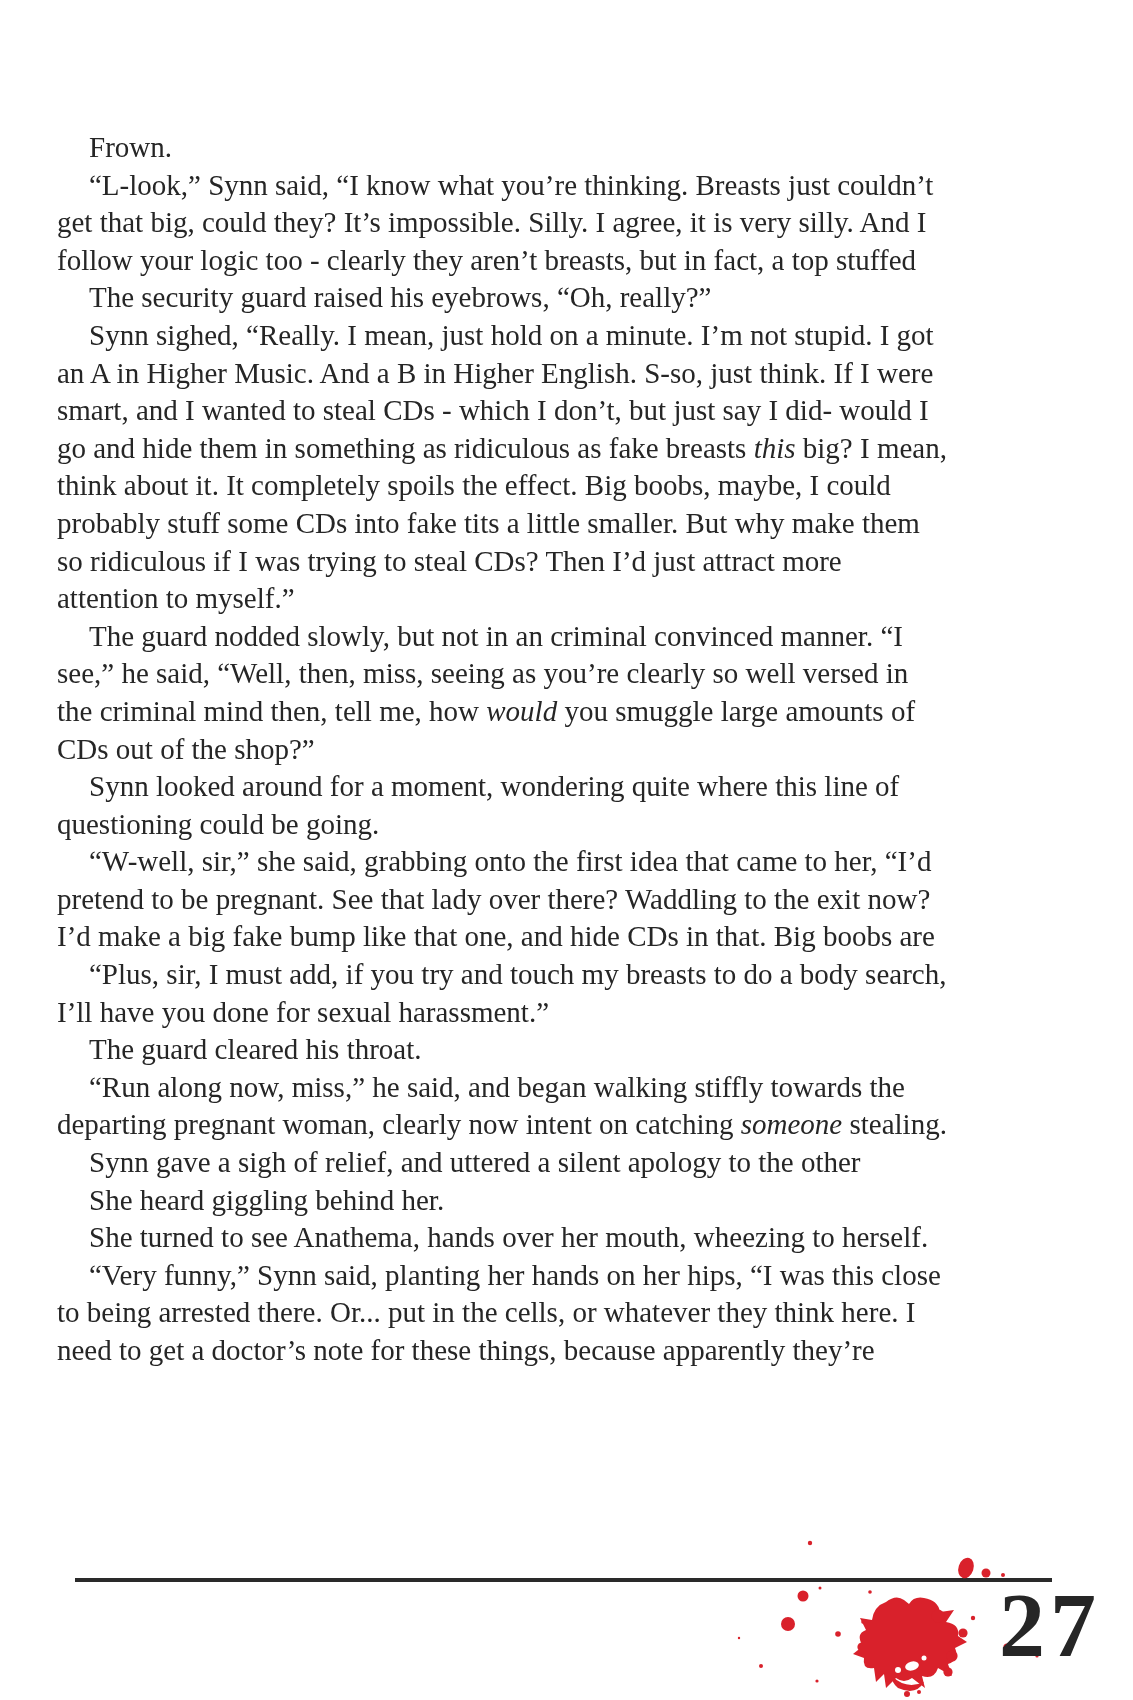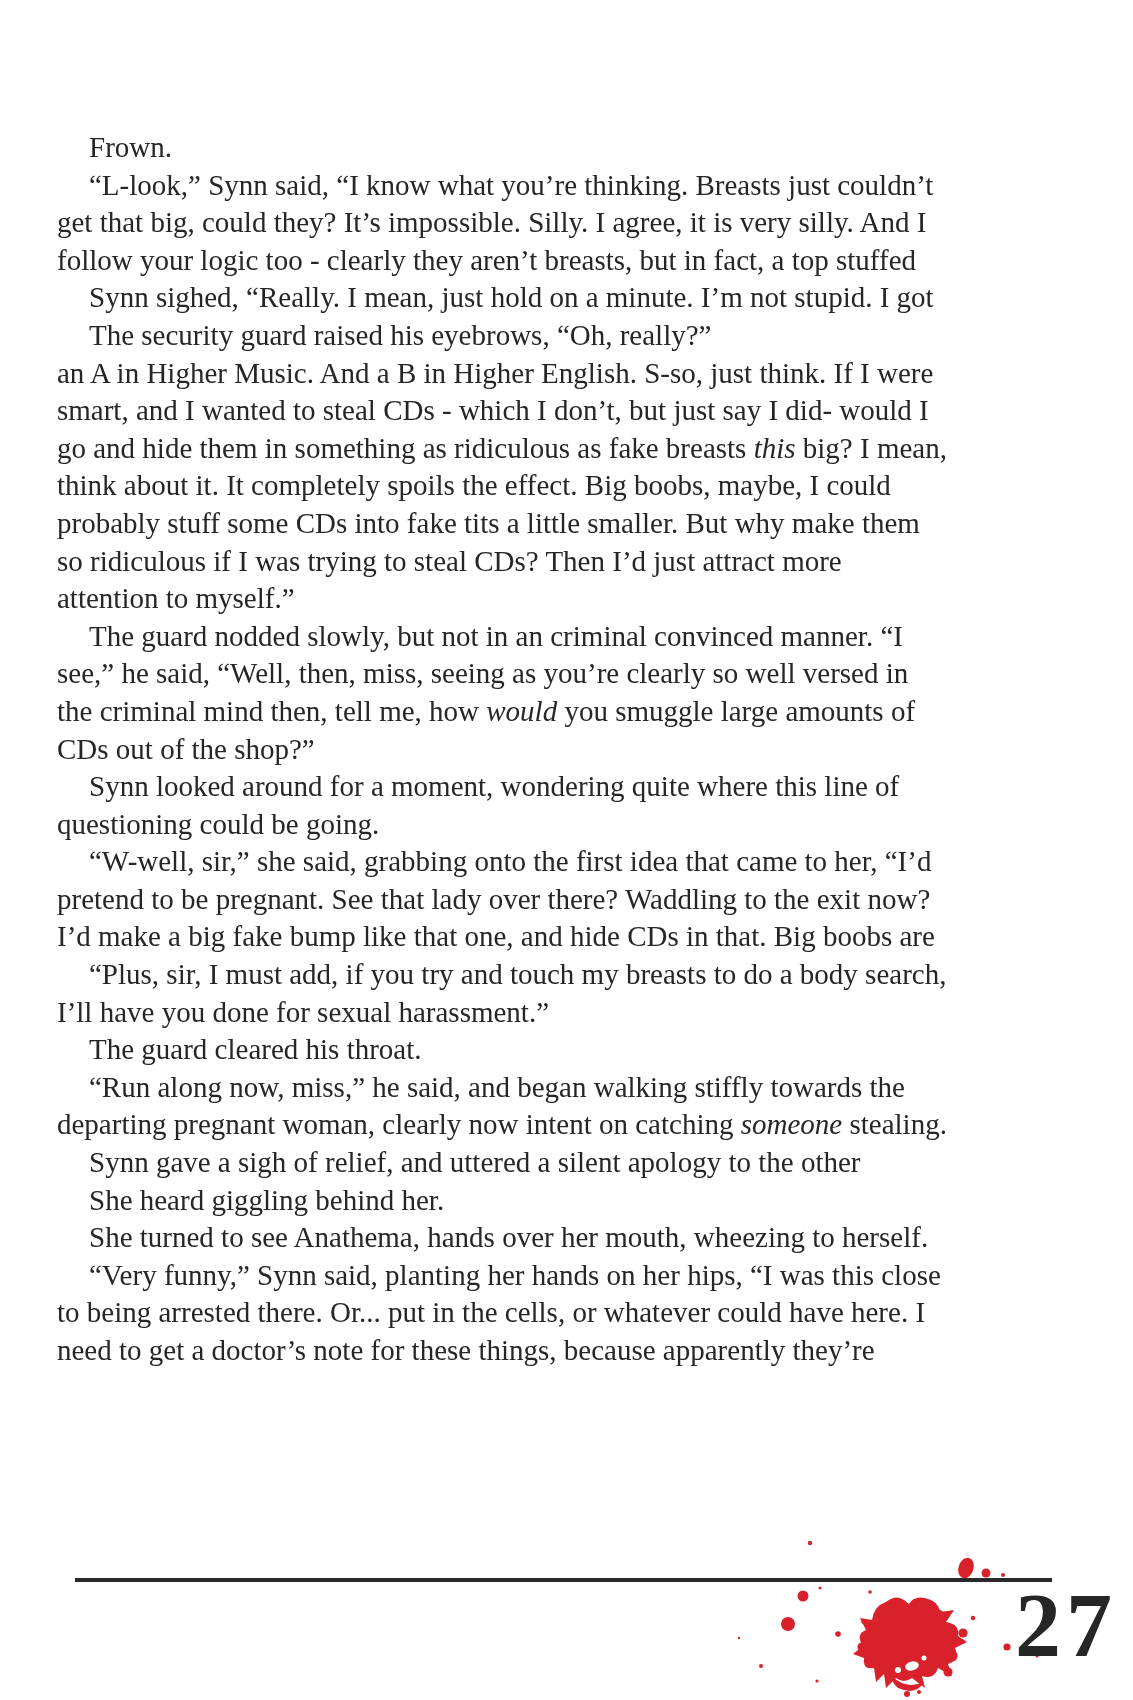--- a/index.html
+++ b/index.html
@@ -23,21 +23,21 @@
   .line.indent{padding-left:32px;}
   .line .it{font-style:italic;}
   .footer-rule{
     position:absolute;
     left:75px;top:1578px;
     width:977px;height:4px;
     background:var(--rule,#2a2a2a);
   }
   .page-number{
     position:absolute;
-    top:1579px;right:16px;
+    top:1579px;right:32px;
     font-size:92px;line-height:1;
     font-weight:bold;
     letter-spacing:5px;
     color:var(--ink,#2b2b2b);
   }
   .splat{
     position:absolute;
     left:700px;top:1530px;
     width:360px;height:175px;
   }
@@ -47,22 +47,22 @@
 </head>
 <body>
 
 <div class="sheet">
 
   <div class="text-block" id="text-block">
       <div class="line indent"><span>Frown.</span></div>
       <div class="line indent"><span>“L-look,” Synn said, “I know what you’re thinking. Breasts just couldn’t</span></div>
       <div class="line"><span>get that big, could they? It’s impossible. Silly. I agree, it is very silly. And I</span></div>
       <div class="line"><span>follow your logic too - clearly they aren’t breasts, but in fact, a top stuffed</span></div>
+      <div class="line indent"><span>The security guard raised his eyebrows, “Oh, really?”</span></div>
       <div class="line indent"><span>Synn sighed, “Really. I mean, just hold on a minute. I’m not stupid. I got</span></div>
-      <div class="line indent"><span>The security guard raised his eyebrows, “Oh, really?”</span></div>
       <div class="line"><span>an A in Higher Music. And a B in Higher English. S-so, just think. If I were</span></div>
       <div class="line"><span>smart, and I wanted to steal CDs - which I don’t, but just say I did- would I</span></div>
       <div class="line"><span>go and hide them in something as ridiculous as fake breasts </span><span class="it">this</span><span> big? I mean,</span></div>
       <div class="line"><span>think about it. It completely spoils the effect. Big boobs, maybe, I could</span></div>
       <div class="line"><span>probably stuff some CDs into fake tits a little smaller. But why make them</span></div>
       <div class="line"><span>so ridiculous if I was trying to steal CDs? Then I’d just attract more</span></div>
       <div class="line"><span>attention to myself.”</span></div>
       <div class="line indent"><span>The guard nodded slowly, but not in an criminal convinced manner. “I</span></div>
       <div class="line"><span>see,” he said, “Well, then, miss, seeing as you’re clearly so well versed in</span></div>
       <div class="line"><span>the criminal mind then, tell me, how </span><span class="it">would</span><span> you smuggle large amounts of</span></div>
@@ -74,21 +74,21 @@
       <div class="line"><span>I’d make a big fake bump like that one, and hide CDs in that. Big boobs are</span></div>
       <div class="line indent"><span>“Plus, sir, I must add, if you try and touch my breasts to do a body search,</span></div>
       <div class="line"><span>I’ll have you done for sexual harassment.”</span></div>
       <div class="line indent"><span>The guard cleared his throat.</span></div>
       <div class="line indent"><span>“Run along now, miss,” he said, and began walking stiffly towards the</span></div>
       <div class="line"><span>departing pregnant woman, clearly now intent on catching </span><span class="it">someone</span><span> stealing.</span></div>
       <div class="line indent"><span>Synn gave a sigh of relief, and uttered a silent apology to the other</span></div>
       <div class="line indent"><span>She heard giggling behind her.</span></div>
       <div class="line indent"><span>She turned to see Anathema, hands over her mouth, wheezing to herself.</span></div>
       <div class="line indent"><span>“Very funny,” Synn said, planting her hands on her hips, “I was this close</span></div>
-      <div class="line"><span>to being arrested there. Or... put in the cells, or whatever could have here. I</span></div>
+      <div class="line"><span>to being arrested there. Or... put in the cells, or whatever they think here. I</span></div>
       <div class="line"><span>need to get a doctor’s note for these things, because apparently they’re</span></div>
     </div>
 
   <div class="footer-rule"></div>
 
   <svg class="splat" viewBox="0 0 360 175" xmlns="http://www.w3.org/2000/svg" aria-hidden="true">
 
     <circle class="red" cx="110" cy="13" r="2.2"></circle>
     <ellipse class="red" cx="266" cy="38" rx="7.5" ry="10.5" transform="rotate(18 266 38)"></ellipse>
     <circle class="red" cx="286" cy="43" r="4.5"></circle>

